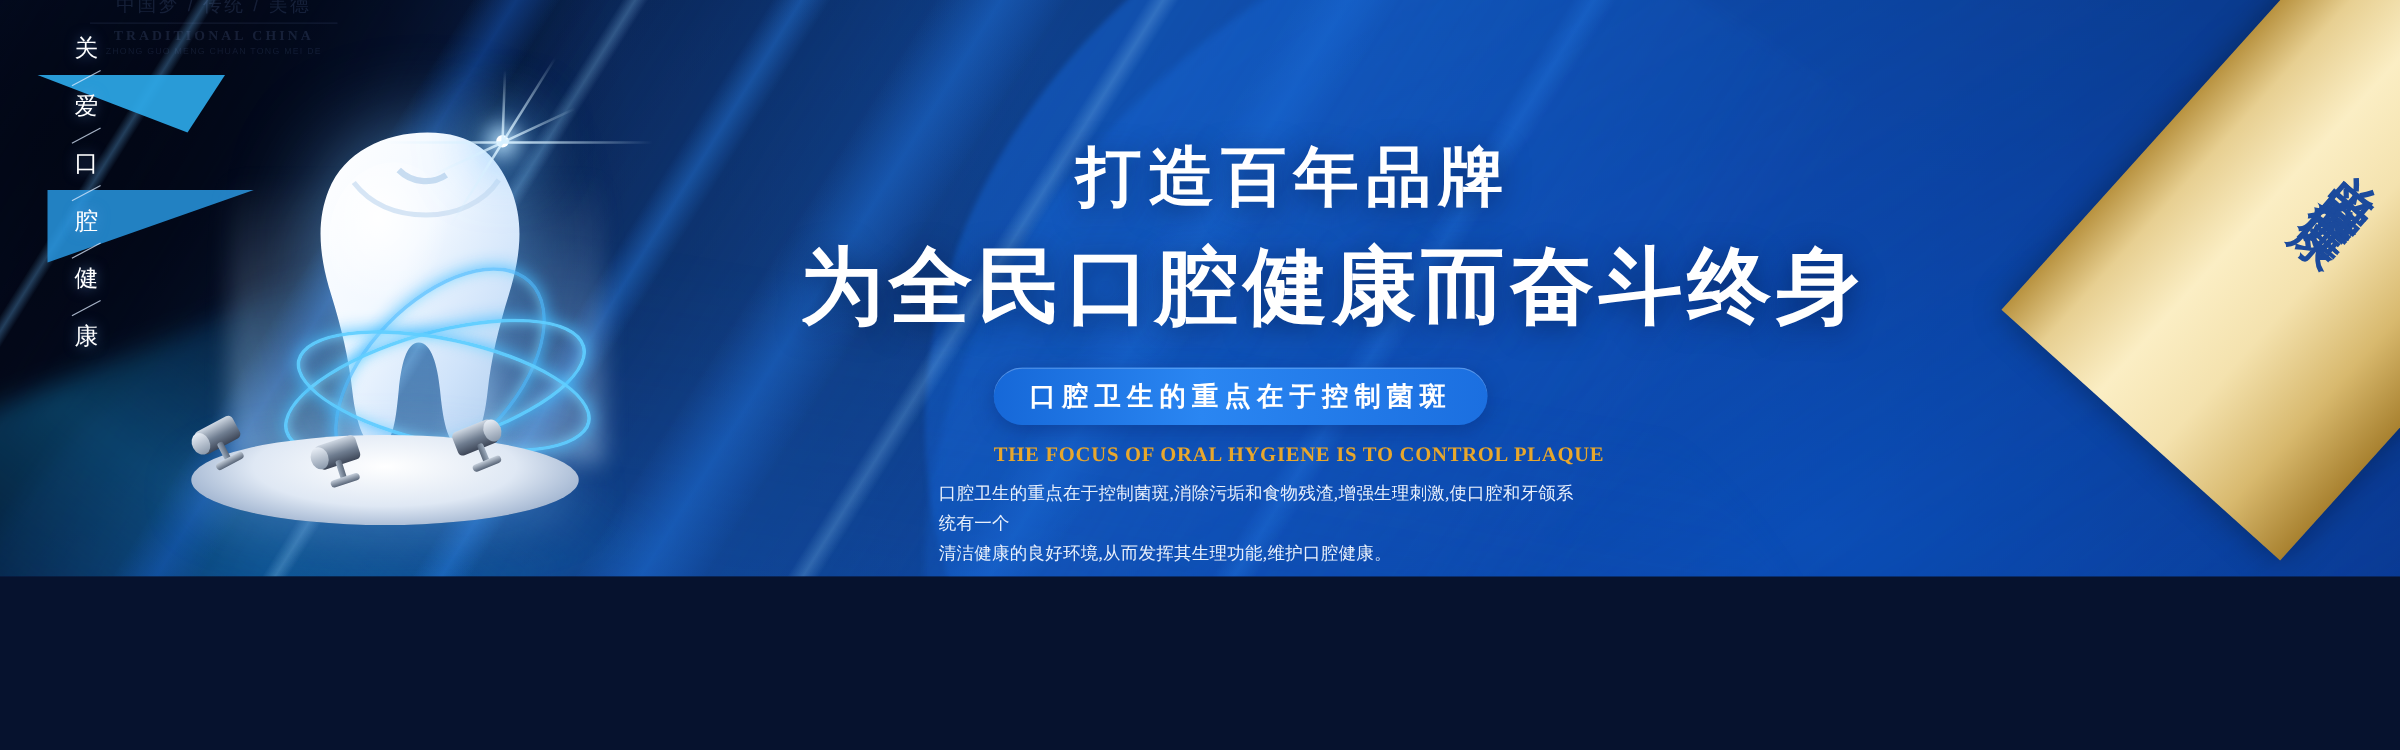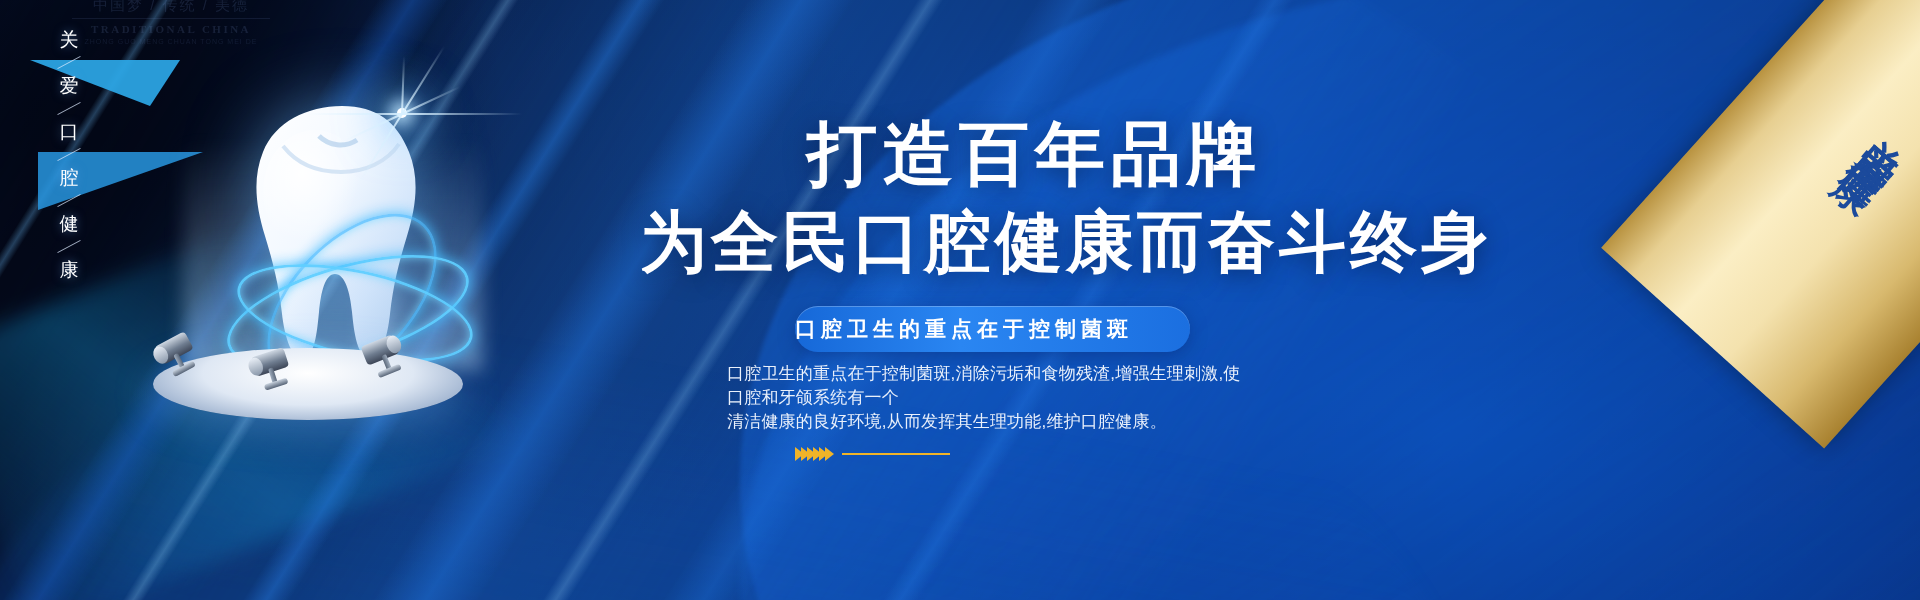--- a/index.html
+++ b/index.html
@@ -1,20 +1,20 @@
 <!DOCTYPE html>
 <html><head>
 <meta charset="utf-8">
 <style>
   * { margin:0; padding:0; box-sizing:border-box; }
   html, body { width:1920px; height:600px; overflow:hidden; background:#06122e; }
   body { font-family:"Liberation Sans","DejaVu Sans",sans-serif; }
 
   .banner{
-    position:relative; width:1920px; height:600px; overflow:hidden;
+    position:relative; width:1920px; height:461px; overflow:hidden;
     background:
       radial-gradient(ellipse 900px 520px at 300px 230px, rgba(10,28,66,.95) 0%, rgba(6,16,42,0) 70%),
       radial-gradient(ellipse 1200px 760px at 1450px 430px, #0b55c4 0%, #0a3c97 38%, #072a6b 66%, #05183f 100%),
       linear-gradient(115deg, #03081c 0%, #061434 22%, #0a2f74 52%, #0b4ba8 78%, #0a3d90 100%);
   }
 
   
   .streaks{ position:absolute; inset:0; overflow:hidden; }
   .streak{ position:absolute; top:-420px; height:1500px; transform:rotate(32deg); transform-origin:top left; }
 
@@ -154,44 +154,43 @@
   }
   .ribbon-text{
     color:#1b4a9c; font-size:40px; font-weight:bold; letter-spacing:8px;
     writing-mode:vertical-rl; text-orientation:upright;
     transform:rotate(-1deg);
   }
 
   
   .content{ position:absolute; left:640px; top:96px; width:1160px; }
   .h1{
-    color:#ffffff; font-size:70px; font-weight:bold; letter-spacing:6px;
+    color:#ffffff; font-size:52px; font-weight:bold; letter-spacing:6px;
     line-height:92px; text-align:center; width:790px; margin-left:0;
     text-shadow:0 4px 22px rgba(3,20,60,.55);
-    margin-top:12px;
   }
   .h2{
     color:#ffffff; font-size:67px; font-weight:bold; letter-spacing:4px;
     line-height:92px; text-align:left; margin-top:-4px; margin-left:0;
     text-shadow:0 4px 22px rgba(3,20,60,.55);
   }
   .pill{
     margin-top:18px; margin-left:155px; width:395px; height:46px; border-radius:23px;
     background:linear-gradient(90deg,#1668d8 0%,#2a86f2 42%,#1b6fe0 100%);
     box-shadow:0 4px 16px rgba(10,50,130,.55), inset 0 1px 0 rgba(255,255,255,.25);
-    display:flex; align-items:center; justify-content:flex-start;
+    display:flex; align-items:center; justify-content:center;
   }
   .pill span{ color:#ffffff; font-size:21px; font-weight:bold; letter-spacing:5px; }
   .eyebrow{
     margin-top:14px; margin-left:155px; color:#e8a72c; font-size:16.5px; font-weight:bold;
     font-family:"Liberation Serif","DejaVu Serif",serif; letter-spacing:.6px;
   }
   .para{
-    margin-top:10px; margin-left:87px; width:520px;
-    color:#e9f0fb; font-size:17px; line-height:24px; letter-spacing:.2px;
+    margin-top:10px; margin-left:111px; width:520px;
+    color:#e9f0fb; font-size:14px; line-height:24px; letter-spacing:.2px;font-family:Liberation Serif, serif;
   }
   .para p{ margin:0; }
   .arrows{ margin-top:13px; margin-left:155px; display:flex; align-items:center; gap:0; }
   .chev{
     width:0;height:0; margin-right:-3px;
     border-top:7px solid transparent; border-bottom:7px solid transparent;
     border-left:9px solid #f0b429;
   }
   .goldline{ margin-left:11px; width:108px; height:2px; background:#f0b429; }
 </style>
@@ -311,20 +310,21 @@
   </div>
 
   <div class="content">
     <div class="h1">打造百年品牌</div>
     <div class="h2">为全民口腔健康而奋斗终身</div>
 
     <div class="pill">
       <span>口腔卫生的重点在于控制菌斑</span>
     </div>
 
+    <div class="eyebrow">THE FOCUS OF ORAL HYGIENE IS TO CONTROL PLAQUE</div>
 
     <div class="para">
       <p>口腔卫生的重点在于控制菌斑,消除污垢和食物残渣,增强生理刺激,使口腔和牙颌系统有一个</p>
       <p>清洁健康的良好环境,从而发挥其生理功能,维护口腔健康。</p>
     </div>
 
     <div class="arrows">
       <i class="chev"></i>
       <i class="chev"></i>
       <i class="chev"></i>

